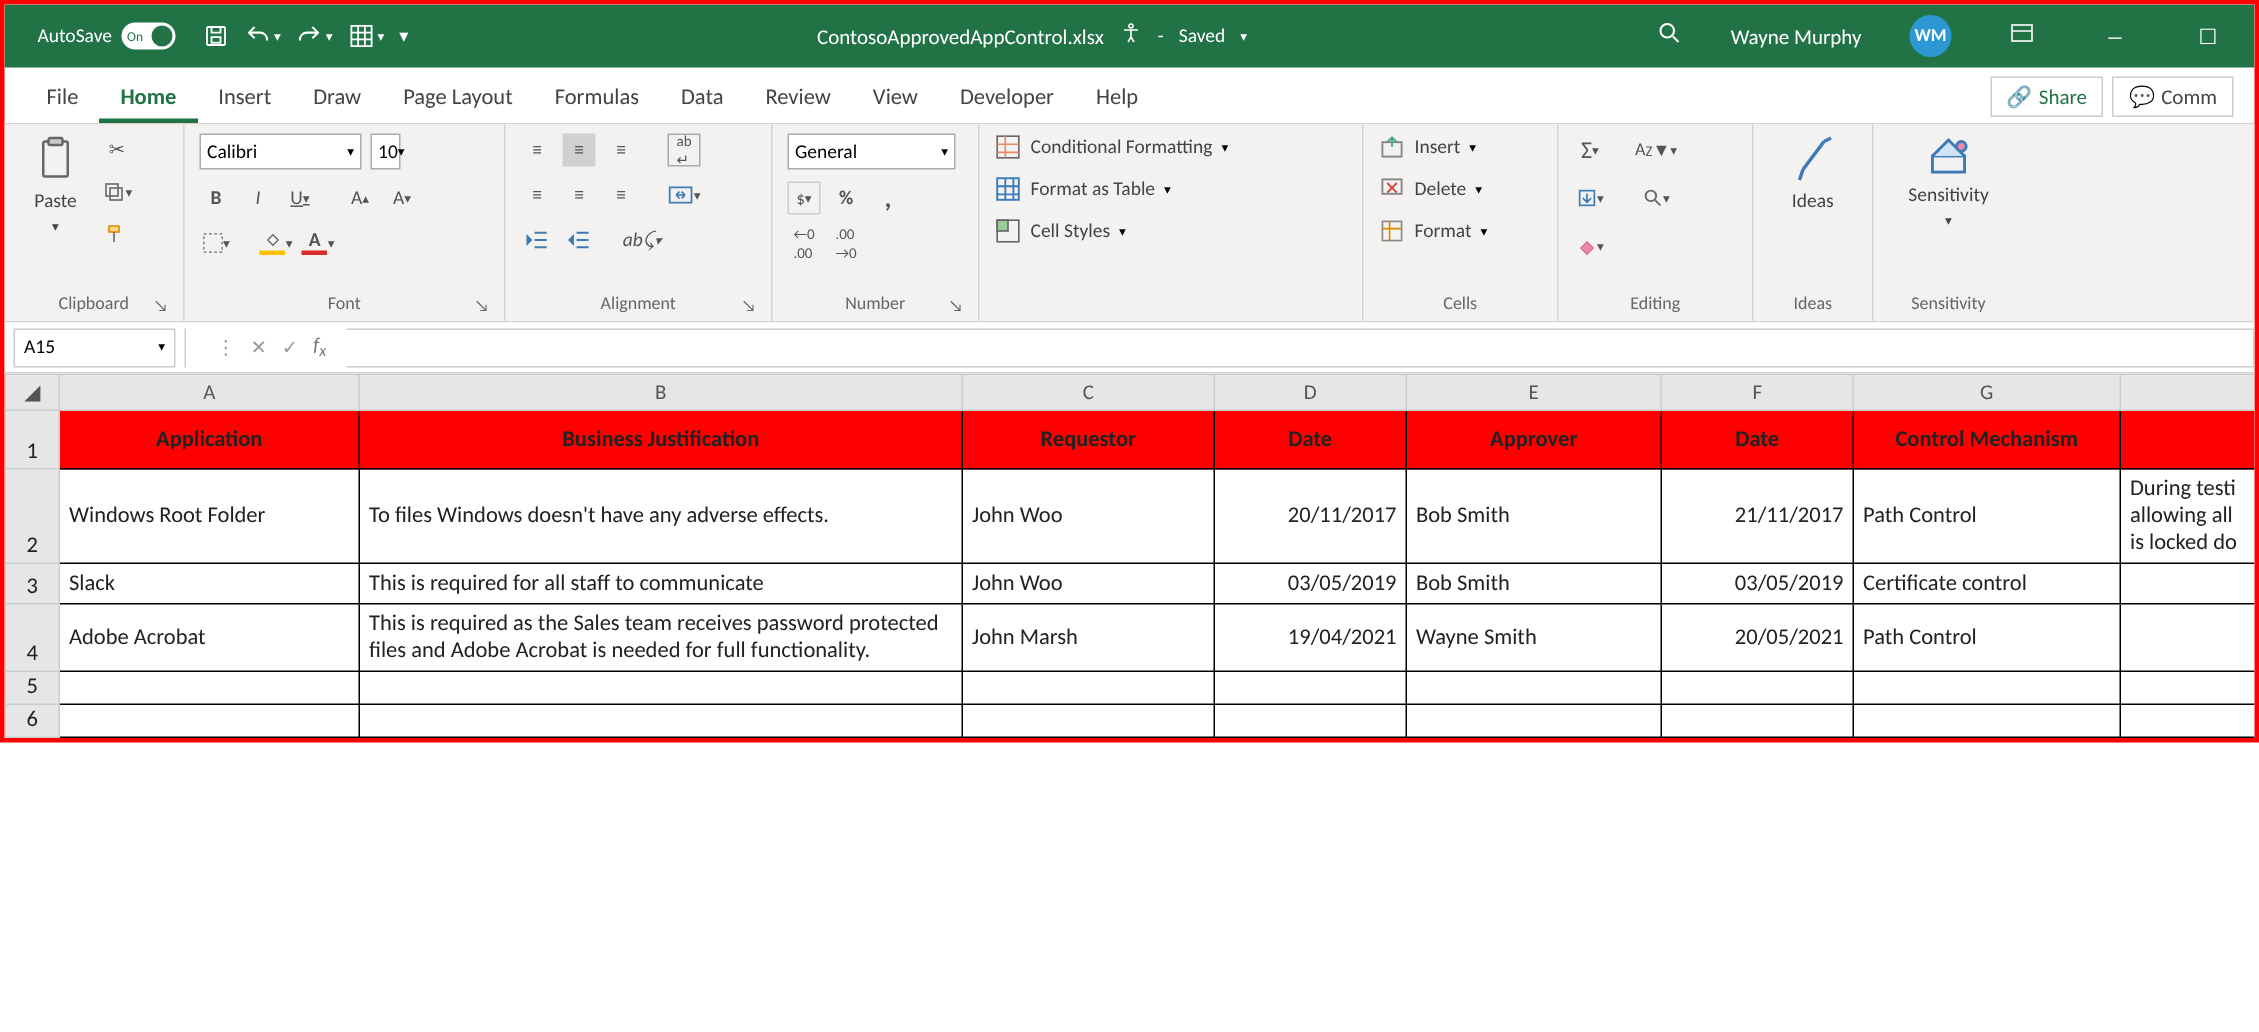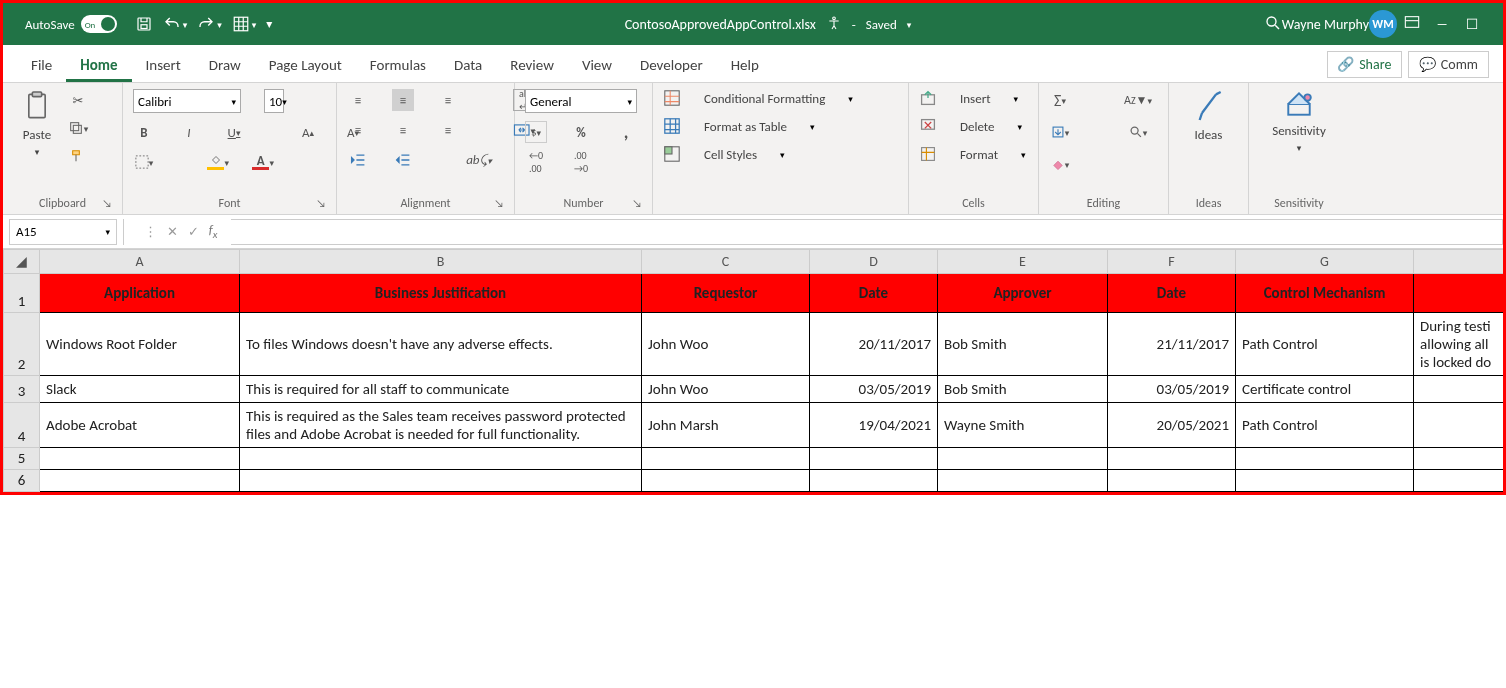--- a/index.html
+++ b/index.html
@@ -8,41 +8,41 @@
   
   .titlebar { background: #217346; color: #fff; height: 42px; display: flex; align-items: center; padding: 0 8px; }
   .autosave { display: flex; align-items: center; gap: 6px; margin-left: 14px; font-size: 13px; }
   .toggle { width: 36px; height: 18px; background: #fff; border-radius: 9px; position: relative; }
   .toggle::after { content: ""; position: absolute; right: 2px; top: 2px; width: 14px; height: 14px; border-radius: 50%; background: #217346; }
   .qat { display: flex; align-items: center; gap: 10px; margin-left: 18px; }
   .qat-btn { color: #fff; display: flex; align-items: center; gap: 2px; }
   .chev { font-size: 9px; }
   .tcenter { flex: 1; display: flex; justify-content: center; align-items: center; gap: 10px; }
   .filename { color: #fff; font-size: 14px; }
-  .tright { display: flex; align-items: center; gap: 0; margin-right: 8px; }
+  .tright { display: flex; align-items: center; gap: 32px; margin-right: 8px; }
   .avatar { width: 28px; height: 28px; border-radius: 50%; background: #2b98d4; color: #fff; display: flex; align-items: center; justify-content: center; font-size: 12px; font-weight: 600; }
   .sysbtn { color: #fff; font-size: 14px; width: 30px; text-align: center; }
   
   
   .menutabs { height: 38px; display: flex; align-items: flex-end; padding: 0 14px; border-bottom: 1px solid #d4d4d4; }
   .mtab { padding: 8px 14px 8px; font-size: 15px; color: #444; cursor: pointer; }
   .mtab.active { color: #217346; font-weight: 600; border-bottom: 3px solid #217346; padding-bottom: 5px; }
   .mspacer { flex: 1; }
   .sharebtn { border: 1px solid #ccc; padding: 4px 10px; font-size: 14px; color: #217346; display: flex; align-items: center; gap: 4px; margin-bottom: 4px; margin-right:6px;}
   .commbtn { border: 1px solid #ccc; padding: 4px 10px; font-size: 14px; color: #444; display:flex; align-items:center; gap:4px; margin-bottom:4px;}
 
   
   .ribbon { background: #f3f2f1; border-bottom: 1px solid #d4d4d4; display: flex; height: 132px; }
   .rgroup { border-right: 1px solid #d4d4d4; display: flex; flex-direction: column; justify-content: space-between; padding: 6px 10px 2px; }
   .rgbody { flex: 1; display: flex; align-items: flex-start; gap: 6px; }
   .rglabel { text-align: center; font-size: 12px; color: #666; padding: 4px 0 2px; position: relative; }
   .dlaunch { position: absolute; right: 0; bottom: 2px; font-size: 11px; color: #666; }
   .bigbtn { display: flex; flex-direction: column; align-items: center; gap: 4px; font-size: 13px; color: #444; min-width: 48px; }
   .vcol { display: flex; flex-direction: column; gap: 6px; }
-  .hrow { display: flex; align-items: center; gap: 23px; }
+  .hrow { display: flex; align-items: center; gap: 6px; }
   .ico { width: 18px; height: 18px; display: inline-flex; align-items: center; justify-content: center; font-size: 14px; color: #555; }
   .combo { border: 1px solid #aaa; background: #fff; height: 24px; display: flex; align-items: center; padding: 0 4px; font-size: 13px; }
   .fontname { width: 108px; }
   .fontsize { width: 20px; }
   .fmtbtn { width: 22px; height: 22px; display: flex; align-items: center; justify-content: center; color: #555; }
   .underline-y { border-bottom: 3px solid #ffc000; width: 18px; height: 16px; display:flex;align-items:center;justify-content:center;}
   .underline-r { border-bottom: 3px solid #d92b2b; width: 18px; height: 16px; display:flex;align-items:center;justify-content:center;}
   .rowlabel { font-size: 13px; color: #444; }
   .editcol svg, .ico svg { display:block; }
   

